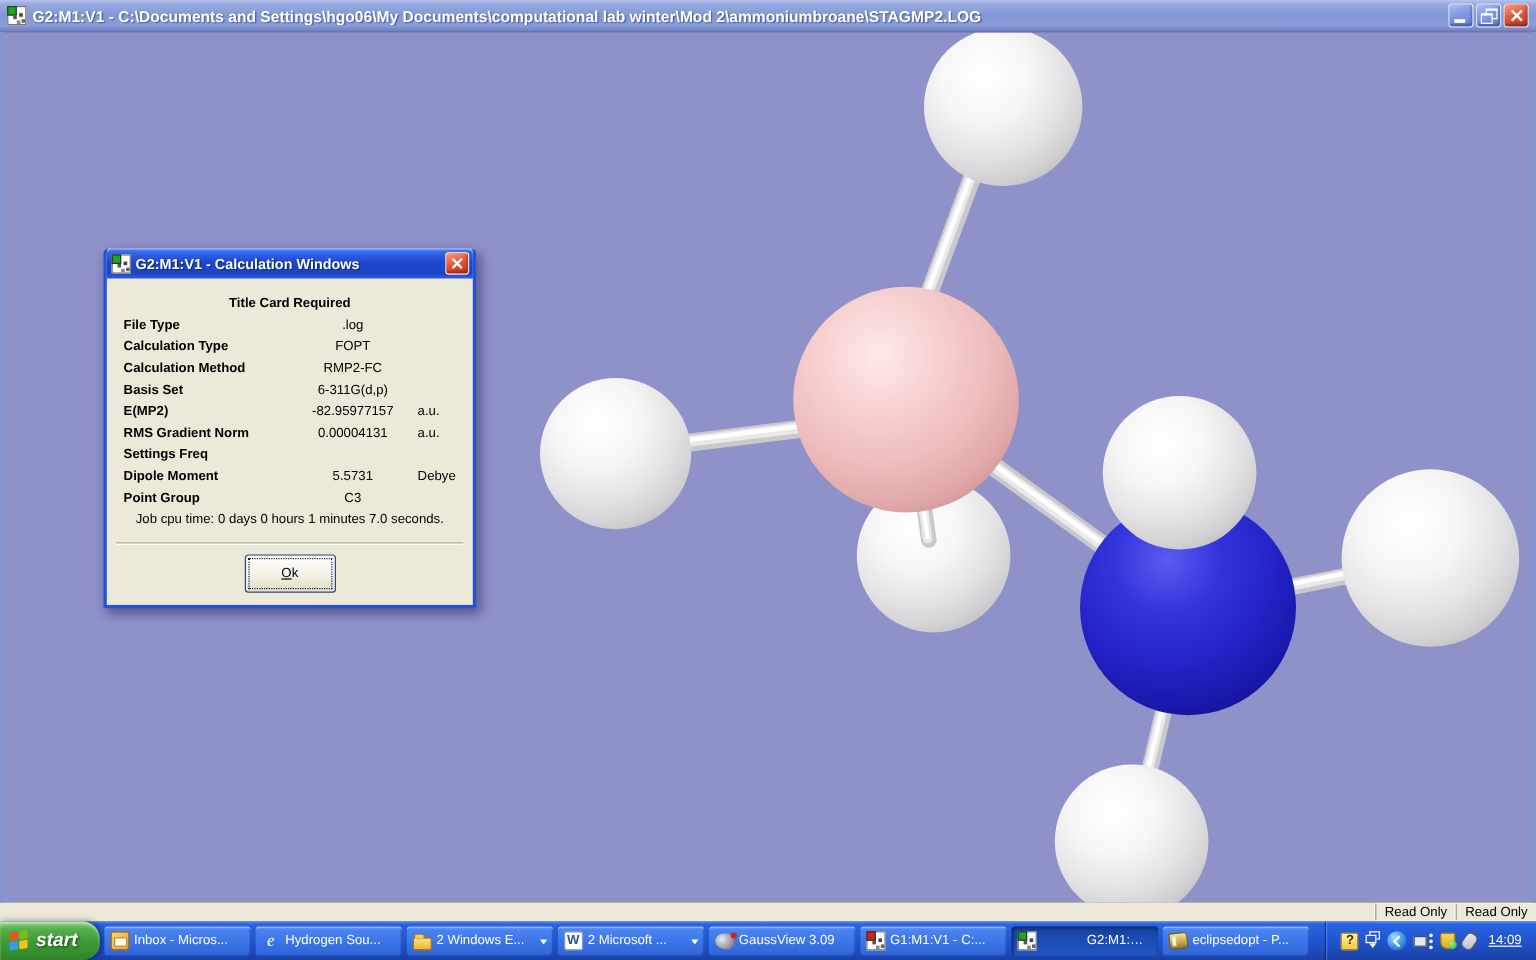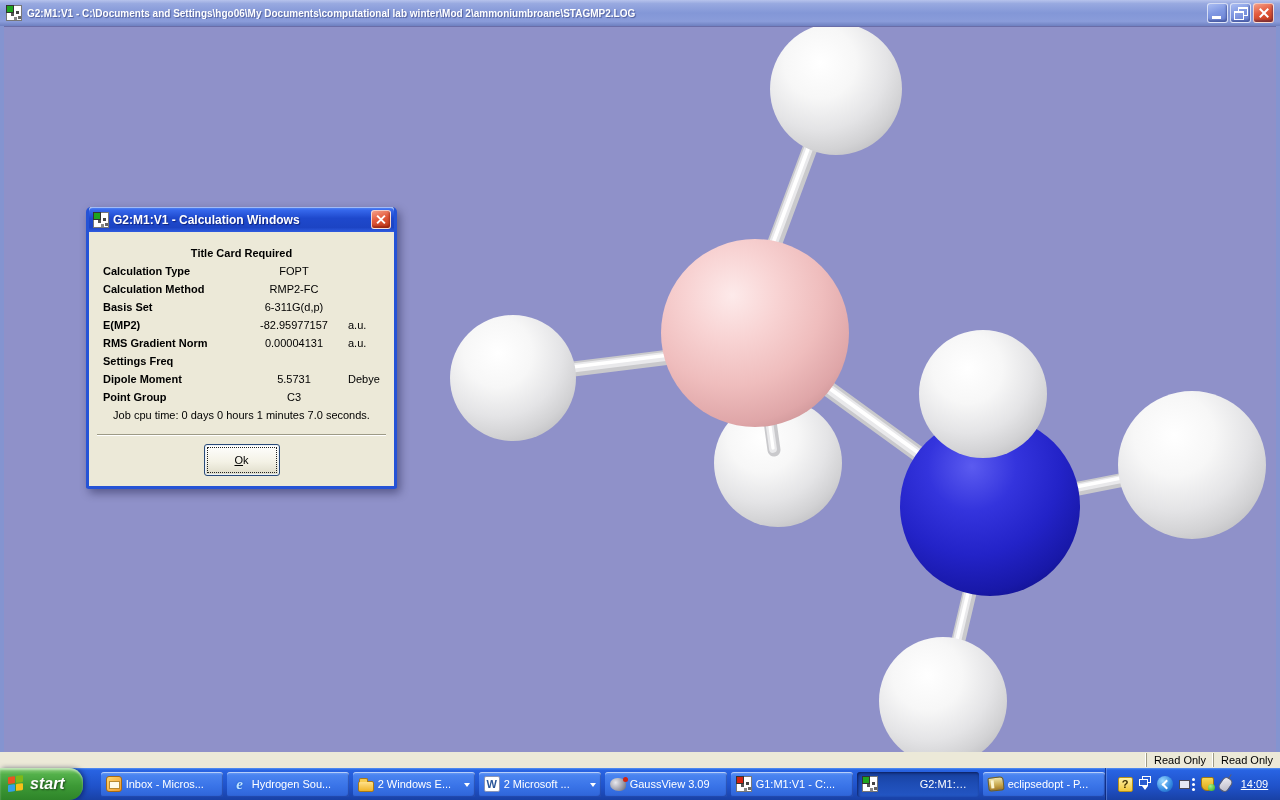--- a/index.html
+++ b/index.html
@@ -3,21 +3,21 @@
 <meta charset="utf-8">
 <style>
   html,body{margin:0;padding:0;width:1280px;height:800px;overflow:hidden;
     font-family:"Liberation Sans",sans-serif;background:#000;}
   .app{position:absolute;inset:0;}
 
   
   .titlebar{position:absolute;left:0;top:0;width:1280px;height:26px;
     background:linear-gradient(180deg,#b7c3ec 0%,#98a9e0 14%,#8397d7 50%,#8a9cda 82%,#6e80c0 100%);
     display:flex;align-items:center;padding:0 6px;box-sizing:border-box;gap:5px;}
-  .titlebar .title{flex:1;color:#fff;font-size:10px;font-weight:bold;
+  .titlebar .title{flex:1;color:#fff;font-size:13px;font-weight:bold;
     white-space:nowrap;overflow:hidden;text-overflow:ellipsis;text-shadow:1px 1px 1px rgba(10,20,80,.45);}
   .winbtns{display:flex;gap:2px;}
   .wbtn{position:relative;width:21px;height:20px;border-radius:3px;border:1px solid rgba(255,255,255,.7);
     background:linear-gradient(160deg,#aabdf2 0%,#8098e2 45%,#6e86d6 85%);
     box-shadow:inset -1px -2px 2px rgba(20,30,90,.4);box-sizing:border-box;}
   .wbtn.close{background:linear-gradient(160deg,#f5a088 0%,#e35a3c 45%,#c43a1c 90%);}
   .g-min::after{content:"";position:absolute;left:4px;bottom:3px;width:9px;height:3px;background:#fff;}
   .g-restore::before{content:"";position:absolute;left:7px;top:3px;width:8px;height:6px;
     border:1px solid #fff;border-top-width:2px;}
   .g-restore::after{content:"";position:absolute;left:3px;top:7px;width:8px;height:6px;
@@ -43,21 +43,21 @@
     display:flex;align-items:center;box-sizing:border-box;}
   .startbtn{height:32px;display:flex;align-items:center;gap:6px;padding:0 18px 0 8px;
     border-radius:0 14px 14px 0;
     background:linear-gradient(180deg,#8fd27e 0%,#53b04a 20%,#3d9a36 55%,#2e8429 100%);
     box-shadow:inset 0 2px 2px rgba(255,255,255,.45),2px 0 5px rgba(0,10,50,.5);
     color:#fff;font-style:italic;font-weight:bold;font-size:16px;text-shadow:1px 1px 2px rgba(0,0,0,.55);}
   .flag{width:16px;height:16px;display:grid;grid-template-columns:7px 7px;grid-template-rows:7px 7px;gap:1px;transform:skewY(-8deg);}
   .flag i{border-radius:1px;}
   .flag i:nth-child(1){background:#e85422;}.flag i:nth-child(2){background:#7eb918;}
   .flag i:nth-child(3){background:#32a0e8;}.flag i:nth-child(4){background:#f8c018;}
-  .tasks{display:flex;align-items:center;gap:4px;margin-left:18px;}
+  .tasks{display:flex;align-items:center;gap:4px;margin-left:4px;}
   .task{width:122px;height:25px;display:flex;align-items:center;gap:4px;padding:0 5px;box-sizing:border-box;
     border-radius:3px;color:#fff;font-size:11px;
     background:linear-gradient(180deg,#71a1f8 0%,#4a84f0 12%,#3a74e8 55%,#2e64d8 100%);
     box-shadow:inset 0 1px 0 rgba(255,255,255,.5),inset -1px -1px 1px rgba(0,0,60,.3);}
   .task.active{background:linear-gradient(180deg,#17409e 0%,#1d4cb4 45%,#2356c4 100%);
     box-shadow:inset 1px 1px 3px rgba(0,0,40,.6);gap:42px;}
   .task .lbl{flex:1;white-space:nowrap;overflow:hidden;text-overflow:ellipsis;}
   .task .grp-arrow{width:0;height:0;border:3px solid transparent;border-top:4px solid #fff;margin-top:4px;}
 
   
@@ -209,20 +209,25 @@
   <div class="dialog">
     <div class="dlg-titlebar">
       <span class="ticon gvdoc green"></span>
       <span class="dtitle">G2:M1:V1 - Calculation Windows</span>
       <span class="dlg-close"></span>
     </div>
     <div class="dlg-body">
       <div class="dlg-header">Title Card Required</div>
       <div class="dlg-rows" id="dlg-rows">
           <div class="dlg-row">
+            <span class="lab">File Type</span>
+            <span class="val">.log</span>
+            <span class="unit"></span>
+          </div>
+          <div class="dlg-row">
             <span class="lab">Calculation Type</span>
             <span class="val">FOPT</span>
             <span class="unit"></span>
           </div>
           <div class="dlg-row">
             <span class="lab">Calculation Method</span>
             <span class="val">RMP2-FC</span>
             <span class="unit"></span>
           </div>
           <div class="dlg-row">

